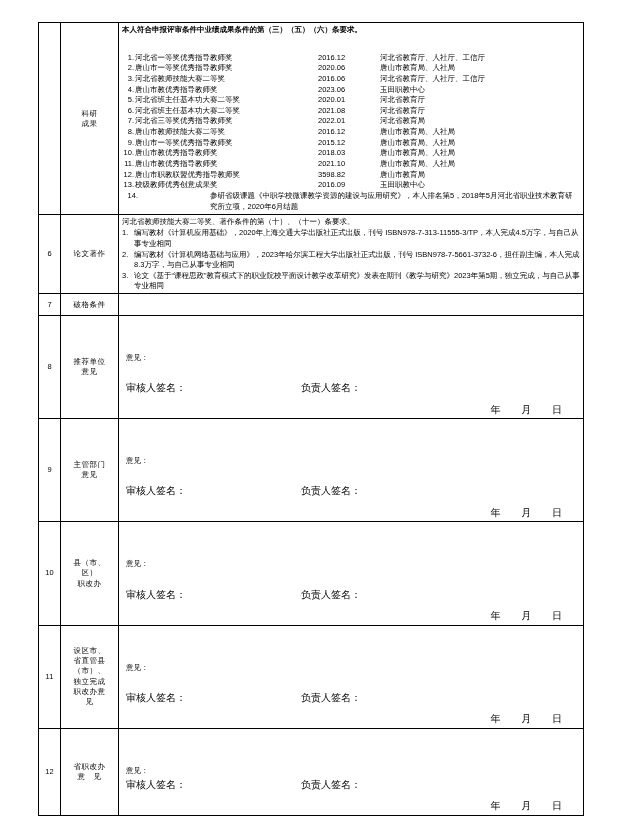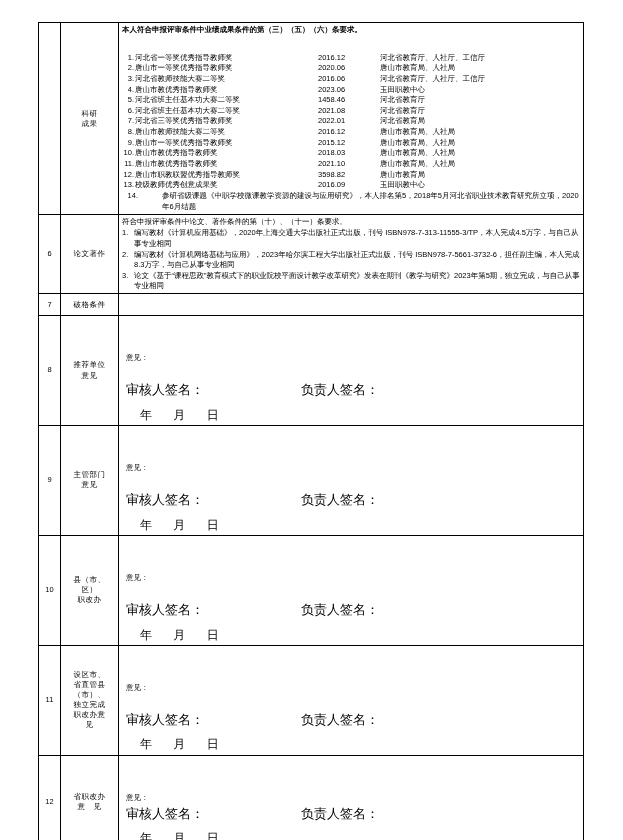--- a/index.html
+++ b/index.html
@@ -67,20 +67,21 @@
   }
   .achv-row .dt {
     flex: 0 0 62px;
     width: 62px;
   }
   .achv-row .org {
     flex: 1 1 auto;
   }
   .achv-long {
     display: flex;
+    gap: 48px;
   }
   .achv-long .idx {
     width: 16px;
     flex: 0 0 16px;
     text-align: right;
     padding-right: 1px;
   }
   .achv-long .txt { flex: 1 1 auto; margin-left: 23px; }
   .papers-head { margin-bottom: 1px; }
   .paper-item {
@@ -100,27 +101,27 @@
   }
   .opinion {
     padding: 3px 0 0 4px;
     font-size: 7.5px;
     margin-top: 32px;
   }
   .sig-line {
     display: flex;
     margin-top: 18px;
     padding-left: 4px;
-    font-size: 13px;
+    font-size: 10px;
   }
   .sig-line .s1 { flex: 0 0 175px; }
   .sig-line .s2 { flex: 1 1 auto; }
   .date-line {
-    text-align: left;
-    font-size: 12px;
+    text-align: right;
+    font-size: 10px;
     padding-right: 18px;
     margin-top: 8px;
   }
   .date-line span { margin-left: 18px; }
   .tight .sig-line { margin-top: 2px; }
   .tight .date-line { margin-top: 8px; }
 </style>
 </head>
 <body>
 
@@ -164,21 +165,21 @@
             </div>
             <div class="achv-row">
               <span class="idx">4.</span>
               <span class="nm">唐山市教优秀指导教师奖</span>
               <span class="dt">2023.06</span>
               <span class="org">玉田职教中心</span>
             </div>
             <div class="achv-row">
               <span class="idx">5.</span>
               <span class="nm">河北省班主任基本功大赛二等奖</span>
-              <span class="dt">1458.46</span>
+              <span class="dt">2020.01</span>
               <span class="org">河北省教育厅</span>
             </div>
             <div class="achv-row">
               <span class="idx">6.</span>
               <span class="nm">河北省班主任基本功大赛二等奖</span>
               <span class="dt">2021.08</span>
               <span class="org">河北省教育厅</span>
             </div>
             <div class="achv-row">
               <span class="idx">7.</span>
@@ -228,21 +229,21 @@
               <span class="txt">参研省级课题《中职学校微课教学资源的建设与应用研究》，本人排名第5，2018年5月河北省职业技术教育研究所立项，2020年6月结题</span>
             </div>
           </div>
         </td>
       </tr>
 
       <tr>
         <td class="c-num">6</td>
         <td class="c-lab lab-cell">论文著作</td>
         <td class="c-body">
-          <div class="papers-head">符合申报评审条件中论文、著作条件的第（十）、（十一）条要求。</div>
+          <div class="papers-head">河北省教师技能大赛二等奖、著作条件的第（十）、（十一）条要求。</div>
           <div class="paper-item">
             <span class="pidx">1.</span>
             <span class="ptxt">编写教材《计算机应用基础》，2020年上海交通大学出版社正式出版，刊号 ISBN978-7-313-11555-3/TP，本人完成4.5万字，与自己从事专业相同</span>
           </div>
           <div class="paper-item">
             <span class="pidx">2.</span>
             <span class="ptxt">编写教材《计算机网络基础与应用》，2023年哈尔滨工程大学出版社正式出版，刊号 ISBN978-7-5661-3732-6，担任副主编，本人完成8.3万字，与自己从事专业相同</span>
           </div>
           <div class="paper-item">
             <span class="pidx">3.</span>

